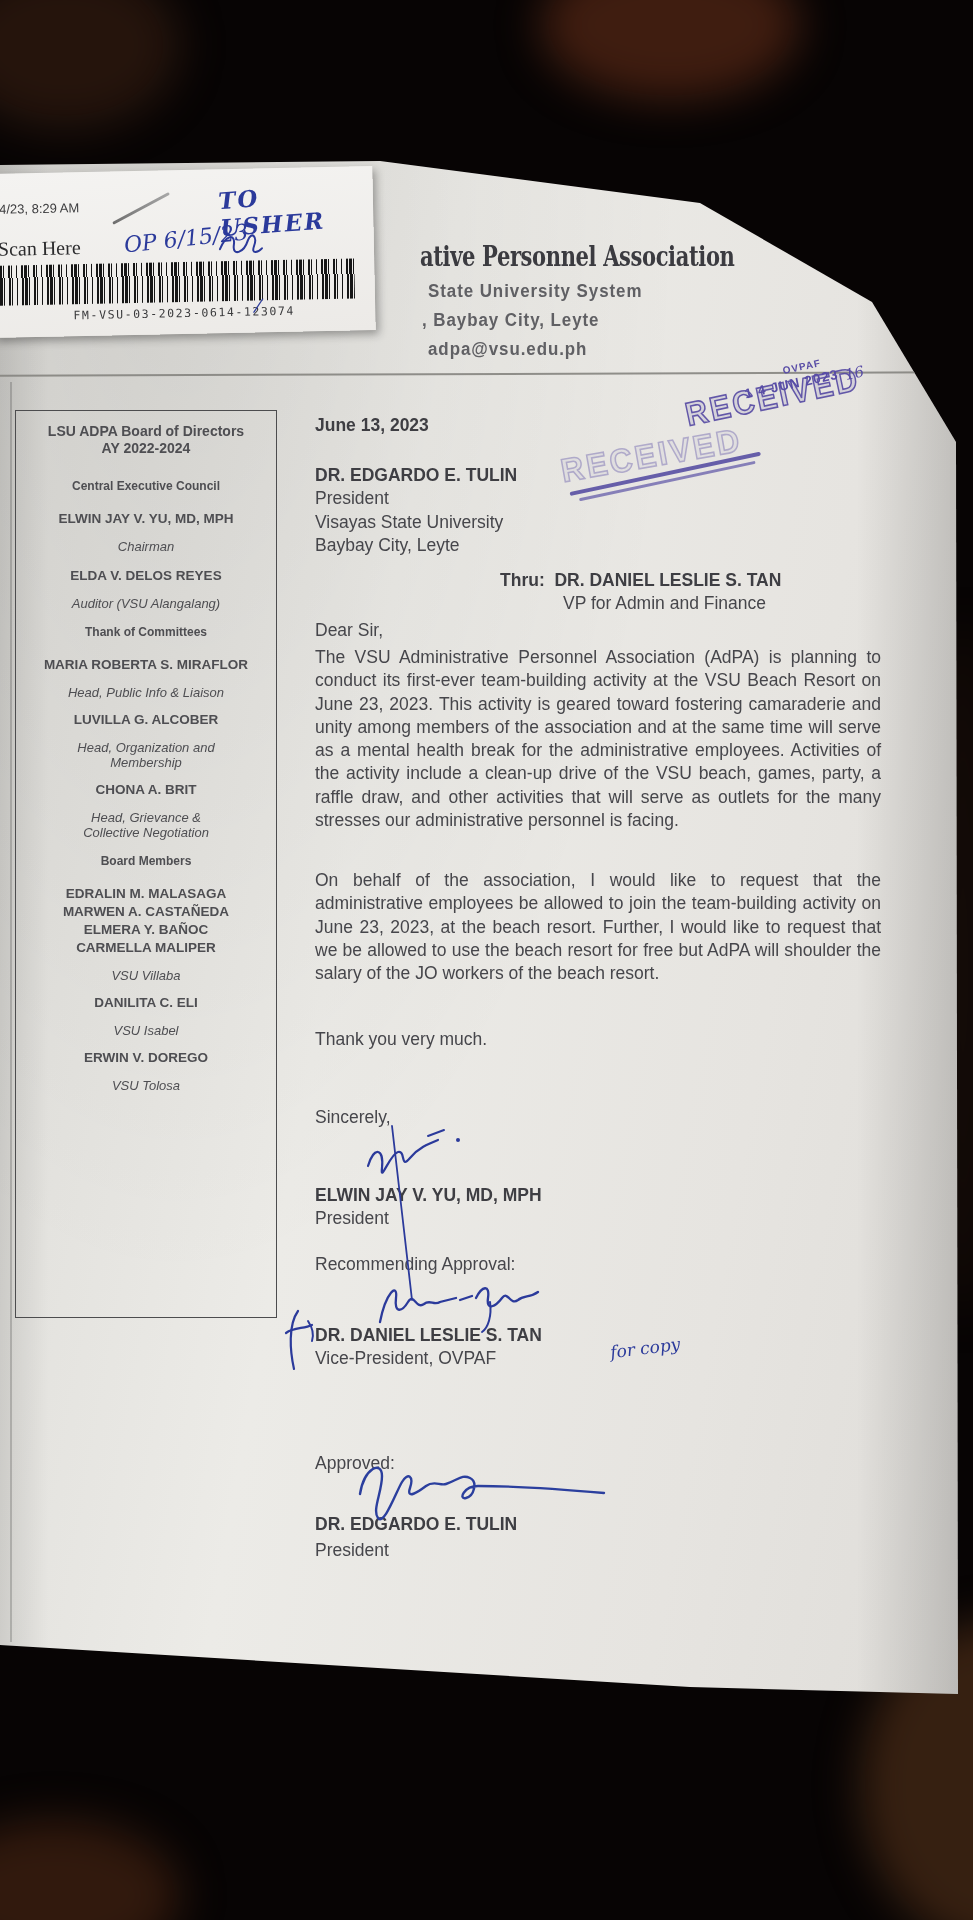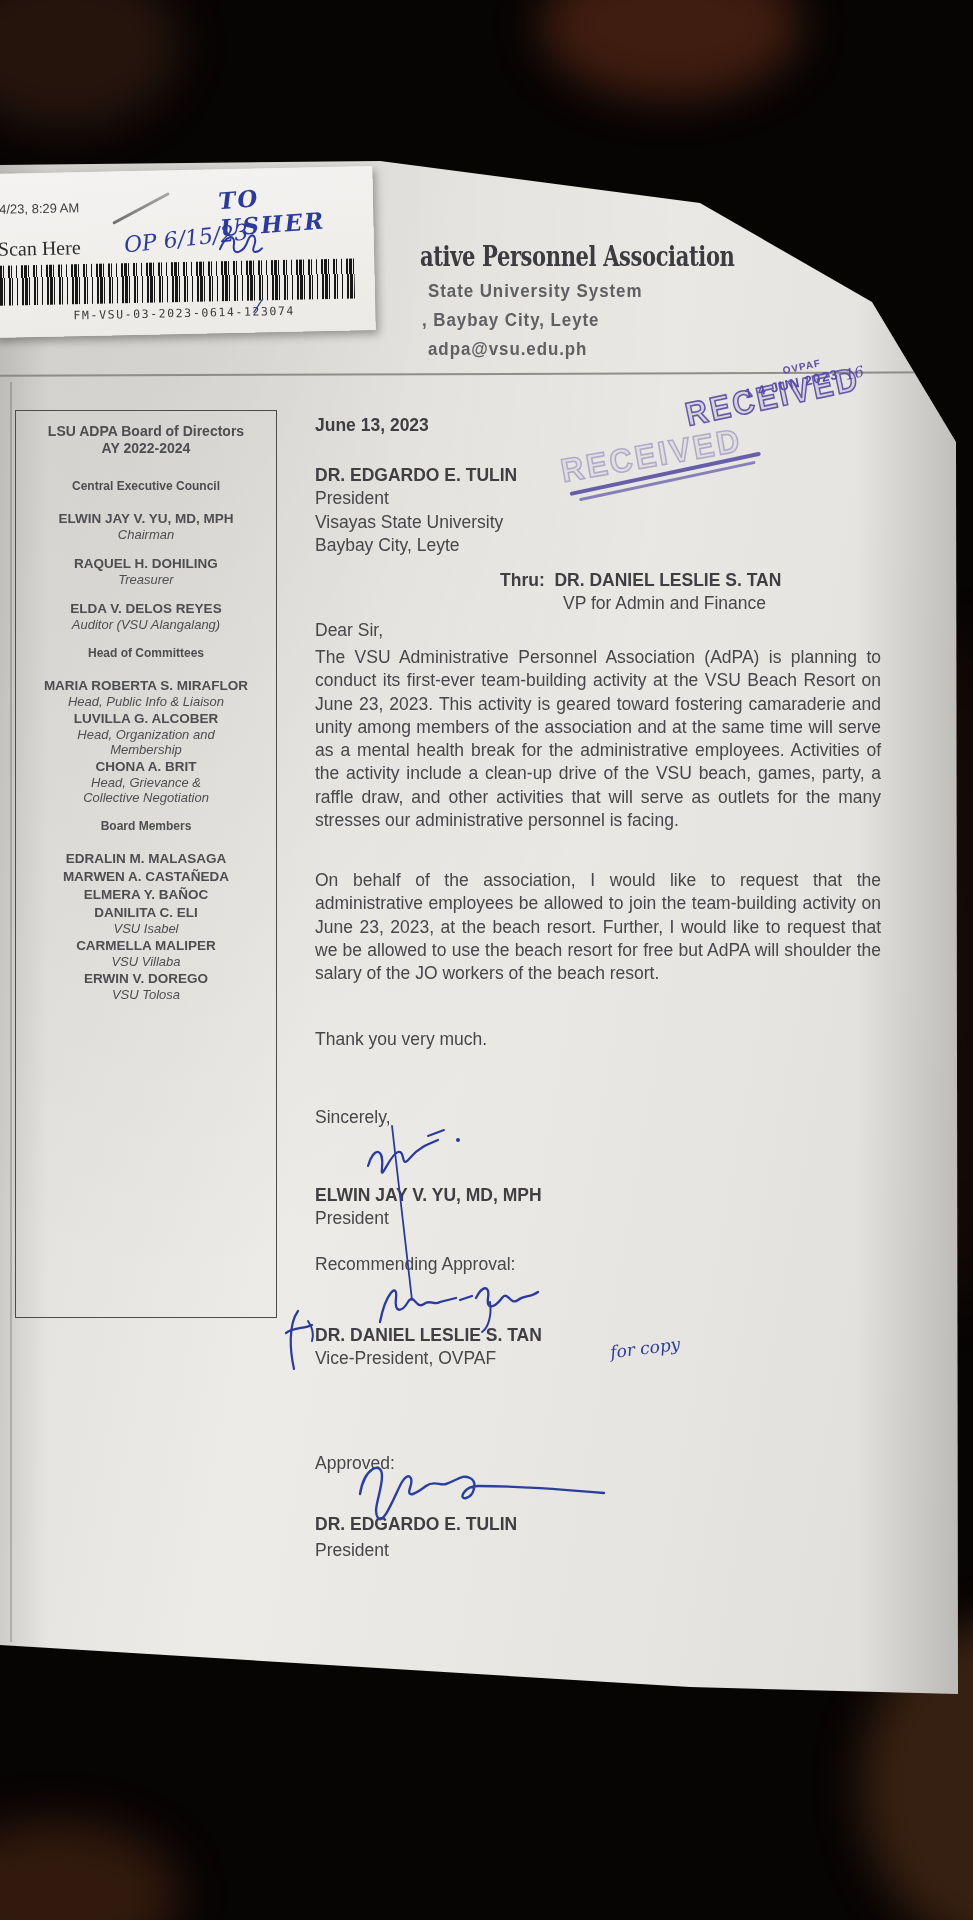--- a/index.html
+++ b/index.html
@@ -46,21 +46,21 @@
 
   
   #sb-box{position:absolute;left:15px;top:410px;width:262px;height:908px;
           border:1.6px solid #4c4c4e;box-sizing:border-box;text-align:center;
           padding-top:12px;color:#4e4e52;}
   .sb-title{font-weight:bold;font-size:14px;line-height:17px;margin-bottom:22px;}
   .sb-heading{font-weight:bold;font-size:12px;margin:2px 0 18px 0;}
   .sb-member{margin-bottom:14px;}
   .sb-member.tight{margin-bottom:2px;}
   .sb-name{font-weight:bold;font-size:13.5px;line-height:16px;}
-  .sb-role{font-style:italic;font-size:13px;line-height:15px;width:190px;margin:0 auto;}
+  .sb-role{font-style:italic;font-size:13px;line-height:15px;width:190px;margin:12px auto;}
   .sb-role.narrow{width:150px;}
   .sb-role:empty{display:none;}
 
   
   .lt{color:#46464b;font-size:17.5px;line-height:23.3px;}
   .b{font-weight:bold;color:#3e3e43;}
   .para{width:566px;text-align:justify;}
 
   
   #stamp{position:absolute;left:598px;top:322px;width:330px;height:170px;
@@ -99,29 +99,25 @@
         <div>LSU ADPA Board of Directors</div>
         <div>AY 2022-2024</div>
       </div>
 
       <div class="sb-heading">Central Executive Council</div>
       <div class="sb-member">
         <div class="sb-name">ELWIN JAY V. YU, MD, MPH</div>
         <div class="sb-role">Chairman</div>
       </div>
       <div class="sb-member">
-        <div class="sb-name">RAQUEL H. DOHILING</div>
-        <div class="sb-role">Treasurer</div>
-      </div>
-      <div class="sb-member">
         <div class="sb-name">ELDA V. DELOS REYES</div>
         <div class="sb-role">Auditor (VSU Alangalang)</div>
       </div>
 
-      <div class="sb-heading">Head of Committees</div>
+      <div class="sb-heading">Thank of Committees</div>
       <div class="sb-member" style="margin-bottom:2px;">
         <div class="sb-name">MARIA ROBERTA S. MIRAFLOR</div>
         <div class="sb-role">Head, Public Info &amp; Liaison</div>
       </div>
       <div class="sb-member" style="margin-bottom:2px;">
         <div class="sb-name">LUVILLA G. ALCOBER</div>
         <div class="sb-role">Head, Organization and Membership</div>
       </div>
       <div class="sb-member">
         <div class="sb-name">CHONA A. BRIT</div>
@@ -132,26 +128,26 @@
       <div class="sb-member tight">
         <div class="sb-name">EDRALIN M. MALASAGA</div>
       </div>
       <div class="sb-member tight">
         <div class="sb-name">MARWEN A. CASTAÑEDA</div>
       </div>
       <div class="sb-member tight">
         <div class="sb-name">ELMERA Y. BAÑOC</div>
       </div>
       <div class="sb-member tight">
+        <div class="sb-name">CARMELLA MALIPER</div>
+        <div class="sb-role">VSU Villaba</div>
+      </div>
+      <div class="sb-member tight">
         <div class="sb-name">DANILITA C. ELI</div>
         <div class="sb-role">VSU Isabel</div>
-      </div>
-      <div class="sb-member tight">
-        <div class="sb-name">CARMELLA MALIPER</div>
-        <div class="sb-role">VSU Villaba</div>
       </div>
       <div class="sb-member tight">
         <div class="sb-name">ERWIN V. DOREGO</div>
         <div class="sb-role">VSU Tolosa</div>
       </div>
     </div>
 
     <div class="abs lt b" style="left:315px;top:414px;text-align:right;">June 13, 2023</div>
 
     <div class="abs lt" style="left:315px;top:464px;">

